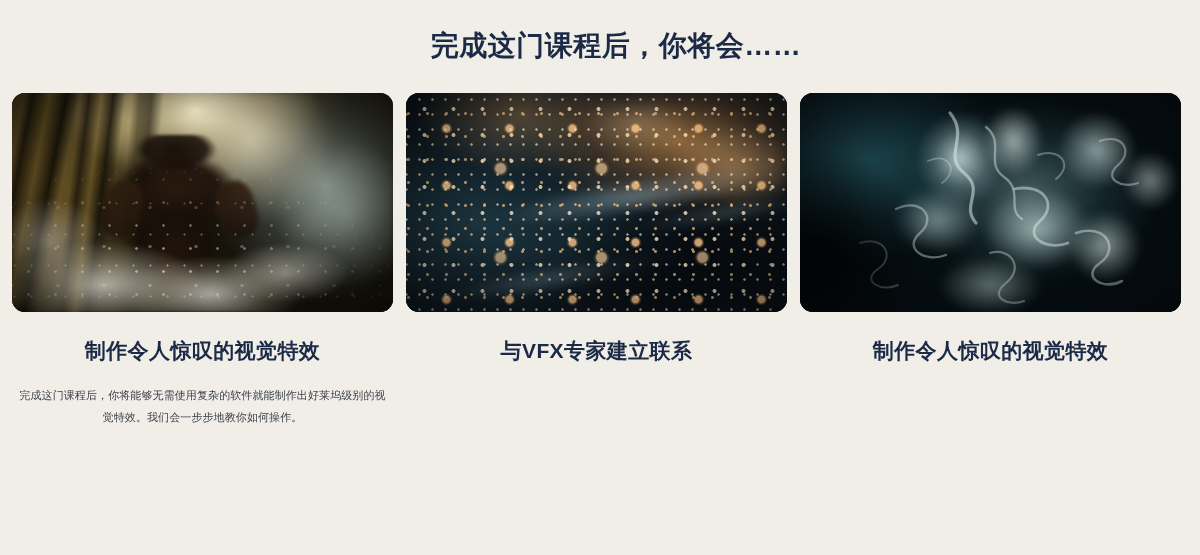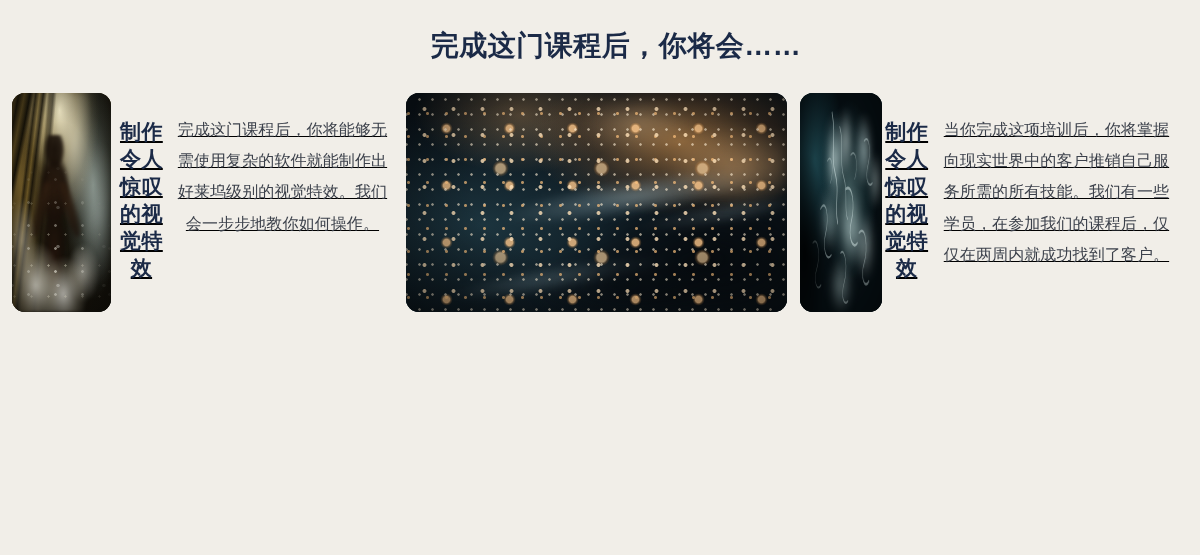--- a/index.html
+++ b/index.html
@@ -46,22 +46,21 @@
     width: 1176px;
     display: flex;
     gap: 13px;
     align-items: flex-start;
   }
 
   .card {
     width: 381px;
     flex: 0 0 381px;
     display: flex;
-    flex-direction: row;
-    text-decoration: underline;
+    flex-direction: column;
   }
 
   
   .thumb {
     position: relative;
     width: 100%;
     height: 219px;
     border-radius: 13px;
     overflow: hidden;
     background: #14181c;
@@ -225,21 +224,21 @@
     font-size: 21px;
     font-weight: 700;
     letter-spacing: 0.4px;
     color: #1B2A47;
     line-height: 1.3;
   }
 
   .card-body {
     margin-top: 21px;
     text-align: center;
-    font-size: 16px;
+    font-size: 11px;
     line-height: 1.95;
     color: #3C414B;
     letter-spacing: 0.1px;
     padding: 0 4px;
   }
 </style>
 </head>
 <body>
 
 <div class="page">
@@ -267,20 +266,21 @@
     <div class="card">
       <div class="thumb">
         <div class="thumb-layer img-bokeh"></div>
         <div class="thumb-layer bokeh-wisps"></div>
         <div class="thumb-layer bokeh-dark-ridge"></div>
         <div class="thumb-layer bokeh-glow"></div>
         <div class="thumb-layer bokeh-dots-lg"></div>
         <div class="thumb-layer bokeh-dots-sm"></div>
         <div class="thumb-layer bokeh-vig"></div>
       </div>
+      <h3 class="card-title">与VFX专家建立联系</h3>
     </div>
 
     <div class="card">
       <div class="thumb">
         <div class="thumb-layer img-smoke"></div>
         <div class="thumb-layer smoke-a"></div>
         <div class="thumb-layer smoke-b"></div>
         <svg class="smoke-svg" viewBox="0 0 381 219" preserveAspectRatio="none">
           <g fill="none" stroke="#dff0ee" stroke-linecap="round" filter="blur(0.4px)">
             <path d="M150 20 C170 44, 142 62, 164 80 C186 98, 160 112, 176 130" stroke-width="3.2" opacity="0.72"></path>
@@ -291,17 +291,16 @@
             <path d="M300 48 C322 40, 334 58, 318 72 C302 86, 322 96, 338 90" stroke-width="2.2" opacity="0.55"></path>
             <path d="M190 160 C212 154, 224 176, 206 190 C188 204, 208 214, 224 208" stroke-width="2.2" opacity="0.5"></path>
             <path d="M60 150 C84 142, 96 164, 78 176 C60 188, 82 200, 98 192" stroke-width="2" opacity="0.42"></path>
             <path d="M238 62 C260 54, 274 72, 256 86" stroke-width="2" opacity="0.48"></path>
             <path d="M128 68 C148 58, 160 78, 142 90" stroke-width="1.8" opacity="0.42"></path>
           </g>
         </svg>
         <div class="thumb-layer smoke-vig"></div>
       </div>
       <h3 class="card-title">制作令人惊叹的视觉特效</h3>
-      <p class="card-body">当你完成这项培训后，你将掌握向现实世界中的客户推销自己服务所需的所有技能。我们有一些学员，在参加我们的课程后，仅仅在两周内就成功找到了客户。</p>
     </div>
 
   </div>
 </div>
 
 </body></html>

